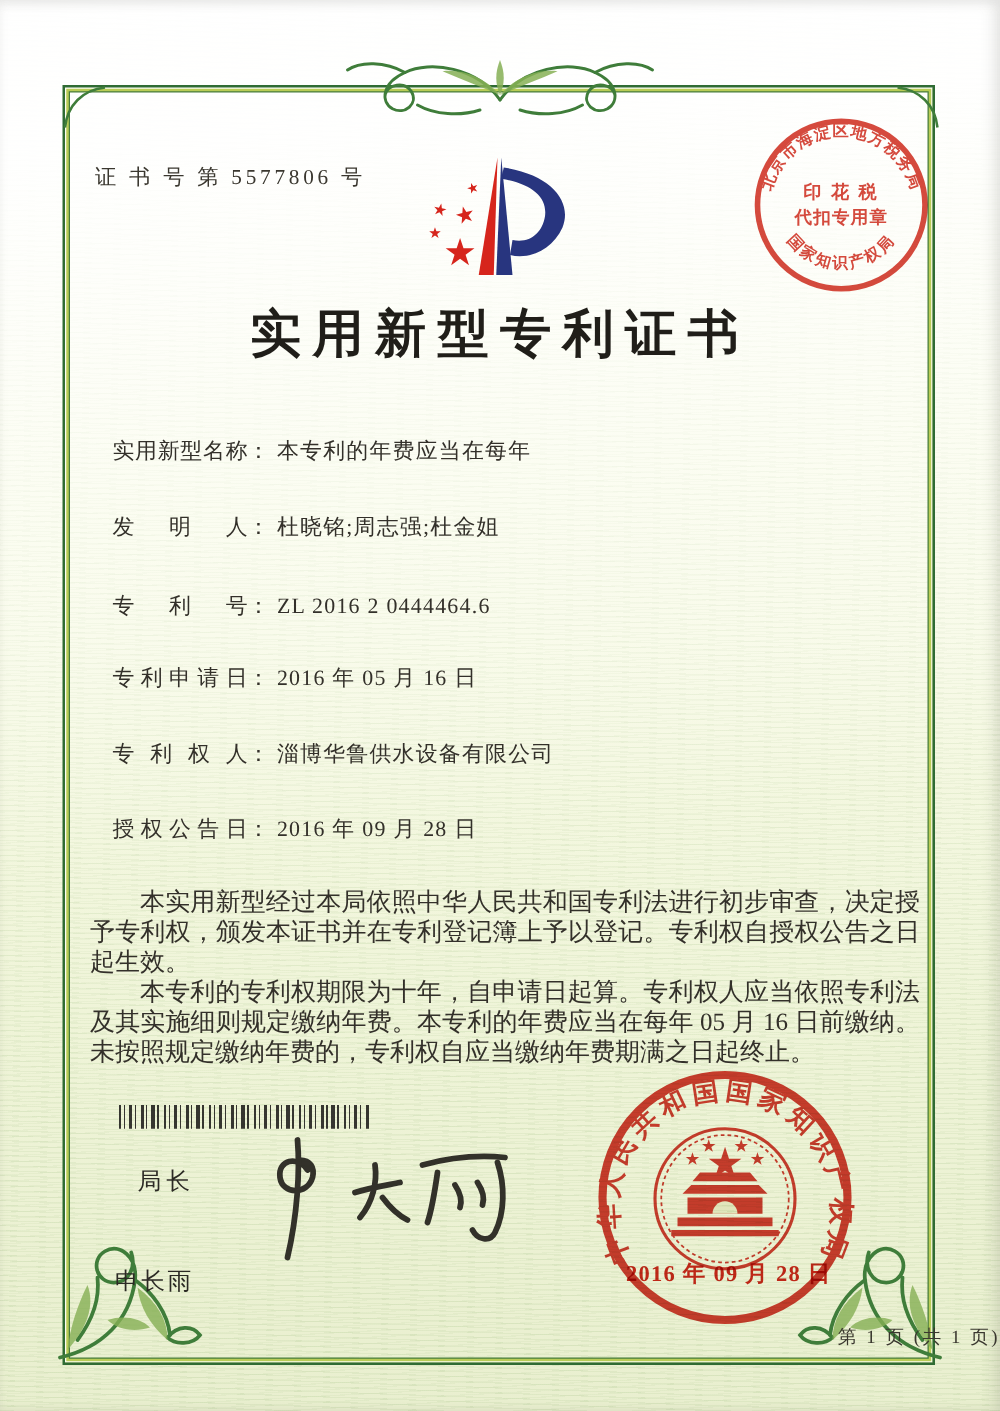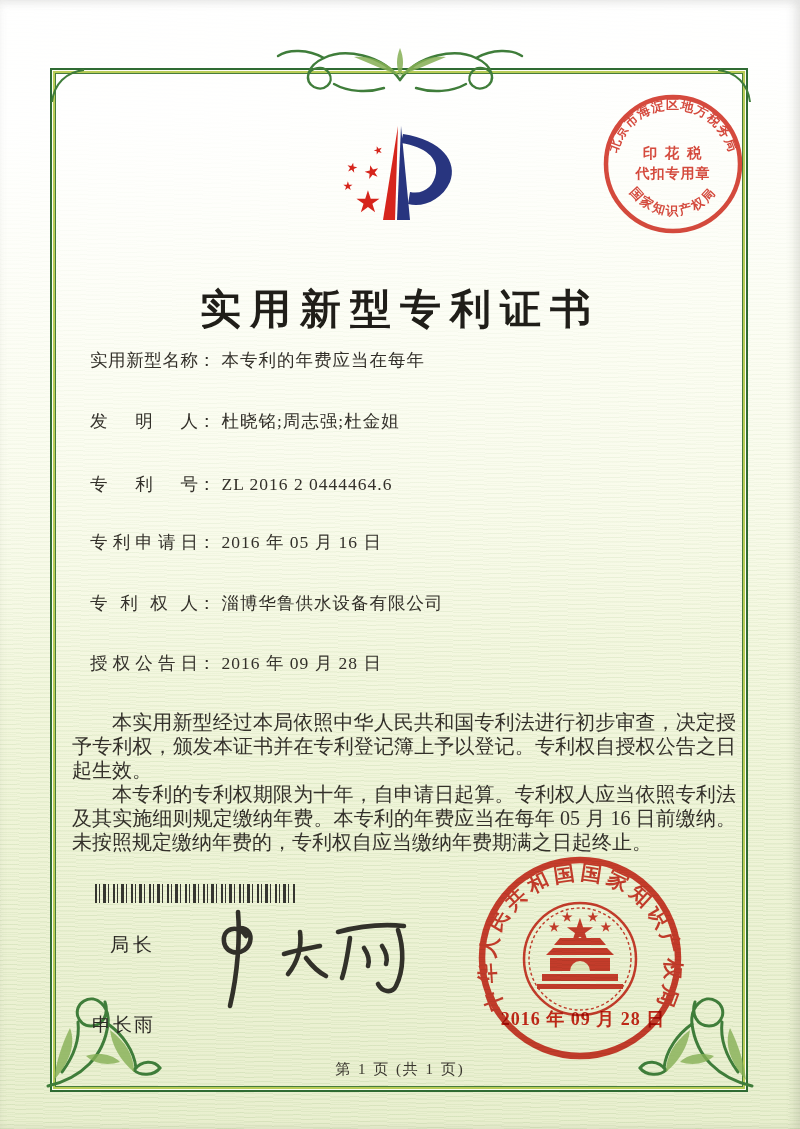--- a/index.html
+++ b/index.html
@@ -30,21 +30,21 @@
   .fl-top{left:238px;top:40px}
   .fl-bl{left:36px;top:960px}
   .fl-br{left:632px;top:960px;transform:scaleX(-1)}
   .fl-tl{left:46px;top:64px}
   .fl-tr{left:714px;top:64px;transform:scaleX(-1)}
 
   .cert-no{position:absolute;left:76px;top:130px;font-size:17px;letter-spacing:3px;color:#3a372f}
   .logo{position:absolute;left:328px;top:120px}
   .title{
     position:absolute;left:0;right:0;top:240px;text-align:center;
-    font-size:41px;font-weight:700;letter-spacing:9px;color:#201e19;margin-top:42px;
+    font-size:41px;font-weight:700;letter-spacing:9px;color:#201e19;
   }
   
   .tax-seal{position:absolute;left:599px;top:90px;width:148px;height:148px;opacity:.85;mix-blend-mode:multiply}
   .tax-seal text{fill:var(--seal-red);font-family:"Liberation Serif","DejaVu Serif",serif;font-weight:700}
 
   
   .fields{position:absolute;left:90px;top:348px;width:620px;font-size:17.5px}
   .field-row{position:absolute;left:0;white-space:nowrap;color:#33302a}
   .field-row:nth-child(1){top:0}
   .field-row:nth-child(2){top:61px}
@@ -70,21 +70,21 @@
   }
 
   .sign-title{position:absolute;left:110px;top:932px;font-size:19px;letter-spacing:4px;font-family:"Liberation Sans","DejaVu Sans",sans-serif;color:#2b2924}
   .sign-name{position:absolute;left:92px;top:1012px;font-size:19px;letter-spacing:2px;font-family:Liberation Serif, serif;color:#2b2924}
   .signature{position:absolute;left:188px;top:902px}
 
   .office-seal{position:absolute;left:473px;top:851px;width:214px;height:214px;opacity:.9;mix-blend-mode:multiply}
   .office-seal text{fill:var(--seal-red);font-family:"Liberation Serif","DejaVu Serif",serif;font-weight:700}
   .seal-date{position:absolute;left:478px;top:1007px;width:210px;text-align:center;font-size:18px;font-weight:700;letter-spacing:1px;color:var(--seal-red);mix-blend-mode:multiply}
 
-  .footer{position:absolute;left:0;right:0;top:1060px;text-align:center;font-size:15px;letter-spacing:2px;color:#3a372f}
+  .footer{position:absolute;left:0;right:0;top:1060px;text-align:right;font-size:15px;letter-spacing:2px;color:#3a372f}
 </style>
 </head>
 <body>
 
 <div class="scan">
 
   <div class="frame"></div>
 
   <svg class="flourish fl-top" width="324" height="58" viewBox="0 0 324 58">
     <g fill="none" stroke="var(--flourish)" stroke-width="2.4" stroke-linecap="round">
@@ -128,20 +128,21 @@
       <path d="M50,96 C62,92 76,94 84,102 C72,106 58,104 50,96 Z"></path>
     </g>
   </svg>
   <svg class="flourish fl-tl" width="42" height="42" viewBox="0 0 42 42">
     <path d="M6,38 C8,20 20,8 38,6" fill="none" stroke="var(--flourish)" stroke-width="2"></path>
   </svg>
   <svg class="flourish fl-tr" width="42" height="42" viewBox="0 0 42 42">
     <path d="M6,38 C8,20 20,8 38,6" fill="none" stroke="var(--flourish)" stroke-width="2"></path>
   </svg>
 
+  <div class="cert-no">证 书 号 第 5577806 号</div>
 
   <svg class="logo" width="148" height="116" viewBox="0 0 148 116">
     <g fill="var(--logo-red)">
       <text x="40" y="92" font-size="30" text-anchor="middle">★</text>
       <text x="44" y="58" font-size="18" text-anchor="middle" transform="rotate(-14 44 52)">★</text>
       <text x="24" y="52" font-size="13" text-anchor="middle" transform="rotate(12 24 48)">★</text>
       <text x="20" y="70" font-size="12" text-anchor="middle">★</text>
       <text x="50" y="34" font-size="11" text-anchor="middle" transform="rotate(-18 50 30)">★</text>
       <path d="M70,6 L55,100 L67,100 Z"></path>
     </g>

